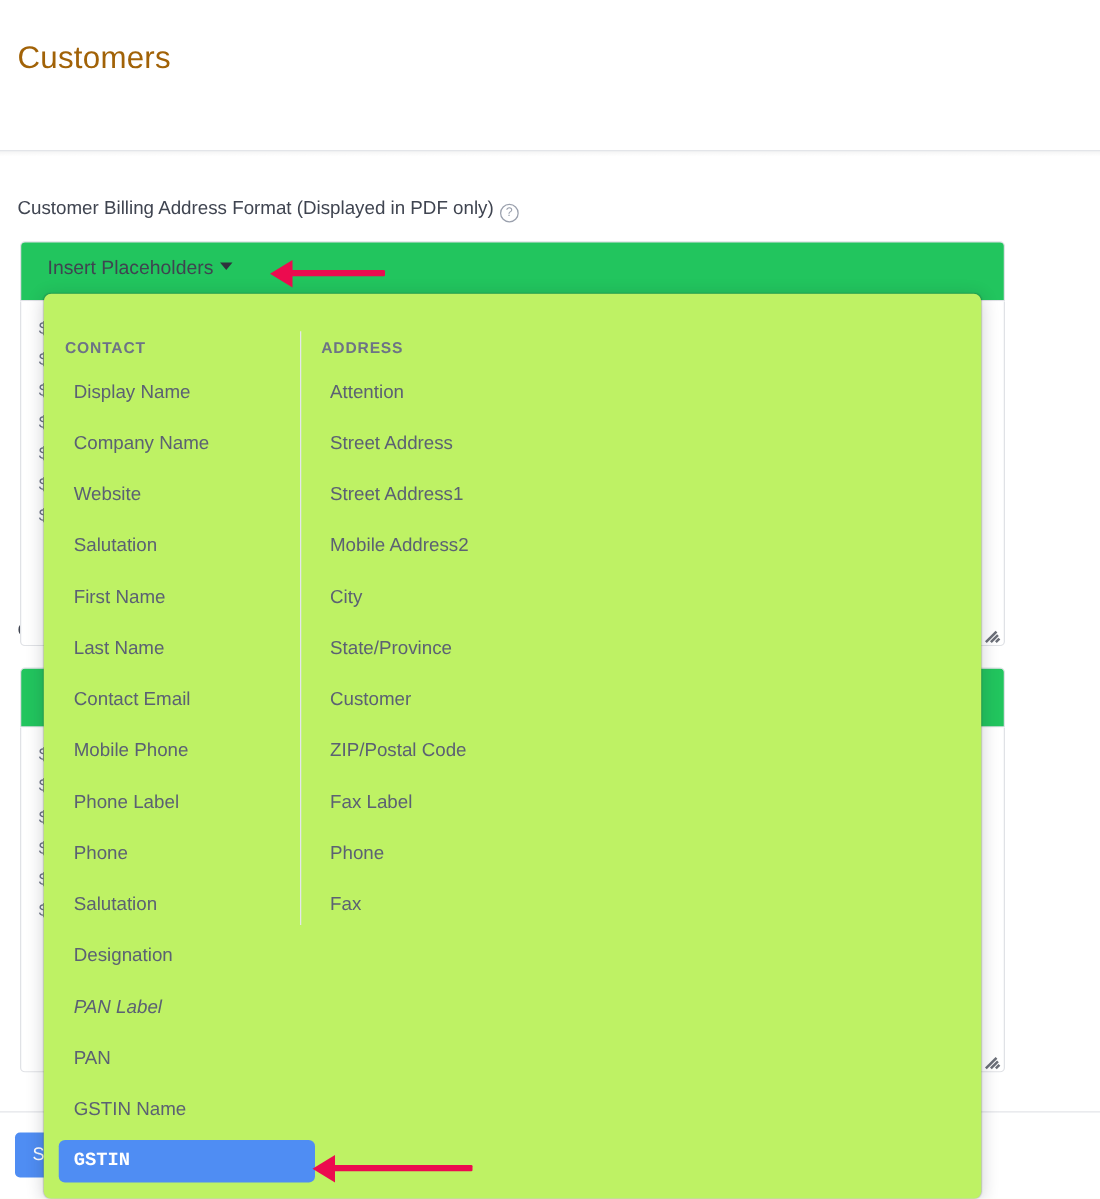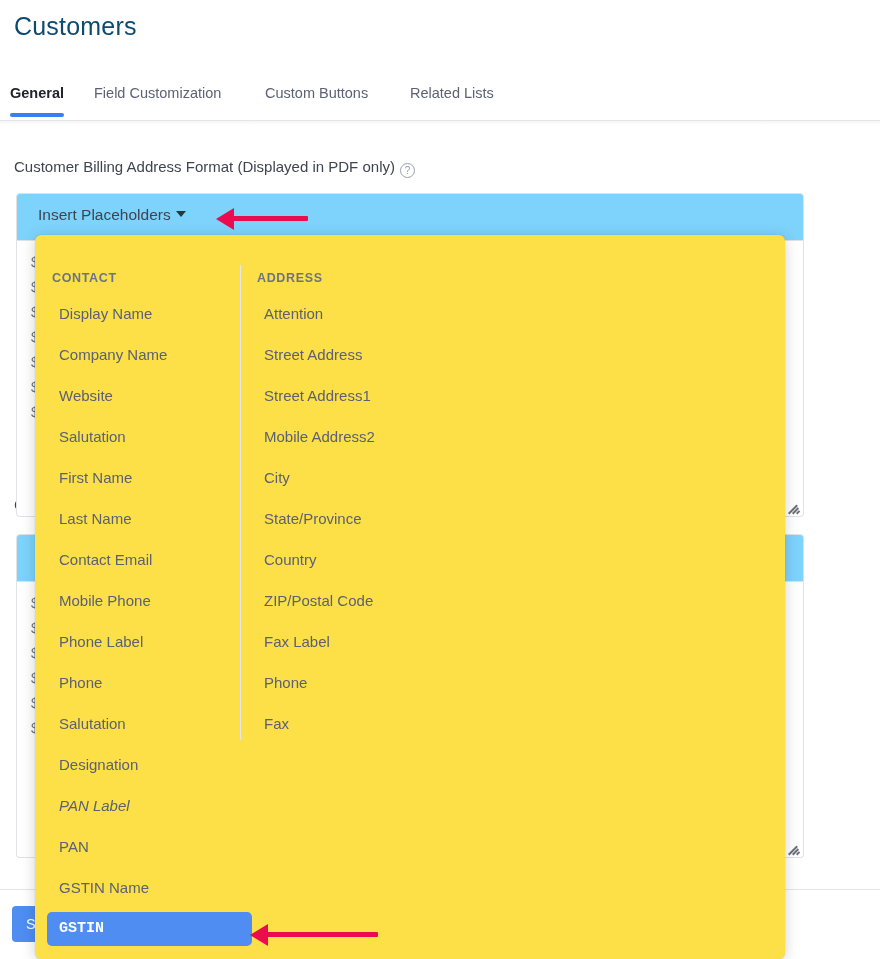--- a/index.html
+++ b/index.html
@@ -7,22 +7,22 @@
     margin: 0; padding: 0;
     width: 880px; height: 959px;
     background: #ffffff;
     font-family: "Liberation Sans", sans-serif;
     overflow: hidden;
   }
   .page { position: relative; width: 880px; height: 959px; background:#fff; }
 
   
   .page-title {
-    position: absolute; left: 14px; top: 12px;
-    font-size: 25px; color: #0c4a6e; font-weight: 400;
+    position: absolute; left: 14px; top: 32px;
+    font-size: 25px; color: #a16207; font-weight: 400;
     letter-spacing: .2px;
   }
 
   
   .tabbar {
     position: absolute; left: 0; top: 78px; width: 880px; height: 42px;
   }
   .tabbar .tabs { position: relative; height: 42px; }
   .tab {
     position: absolute; top: 7px;
@@ -52,21 +52,21 @@
     width: 15px; height: 15px; border-radius: 50%;
     border: 1px solid #9aa0ad; color: #9aa0ad;
     font-size: 10px; line-height: 13px; text-align: center;
     font-family: "Liberation Sans", sans-serif; cursor: pointer;
   }
 
   
   .editor { position: absolute; }
   .editor-toolbar {
     position: absolute; left: 0; top: 0; width: 100%; height: 48px;
-    background: #7dd3fc; border: 1px solid #e0e2e6;
+    background: #22c55e; border: 1px solid #e0e2e6;
     border-top-left-radius: 4px; border-top-right-radius: 4px; padding-left: 20px;
   }
   .ph-btn {
     position: absolute; left: 21px; top: 12px;
     font-size: 15.5px; color: #3f4450; cursor: pointer; white-space: nowrap;
   }
   .ph-caret {
     display: inline-block; margin-left: 5px; vertical-align: 3px;
     width: 0; height: 0;
     border-left: 5px solid transparent; border-right: 5px solid transparent;
@@ -105,21 +105,21 @@
     min-width: 62px; height: 36px; border-radius: 4px;
     background: #4f8df3; color: #fff; border: none;
     font-size: 14.5px; font-family: "Liberation Sans", sans-serif;
     cursor: pointer; padding: 0 14px; text-align: left;
   }
 
   
   .dropdown {
     position: absolute; left: 35px; top: 235px;
     width: 750px; height: 724px;
-    background: #fde047; border-radius: 6px;
+    background: #bef264; border-radius: 6px;
     box-shadow: 0 2px 14px rgba(24,28,40,.20), 0 0 1px rgba(24,28,40,.22);
     overflow: hidden;
   }
   .dd-col { position: absolute; top: 0; }
   .dd-col-contact { left: 0;   width: 205px; }
   .dd-col-address { left: 205px; width: 300px; }
   .col-divider {
     position: absolute; left: 205px; top: 30px; width: 1px; height: 475px;
     background: #e4e6ea;
   }
@@ -142,28 +142,20 @@
     border-top: 11px solid transparent; border-bottom: 11px solid transparent;
   }
 </style>
 </head>
 <body>
 
 <div class="page">
 
   <div class="page-title">Customers</div>
 
-  <div class="tabbar">
-    <div class="tabs" id="tabs-host">
-        <div class="tab active" style="left: 10px;"><span>General</span><span class="underline"></span></div>
-        <div class="tab" style="left: 94px;"><span>Field Customization</span></div>
-        <div class="tab" style="left: 265px;"><span>Custom Buttons</span></div>
-        <div class="tab" style="left: 410px;"><span>Related Lists</span></div>
-      </div>
-  </div>
   <div class="tabbar-divider"></div>
   <div class="tabbar-shadow"></div>
 
   <div id="sections-host">
       <div class="section-label" style="left: 14px; top: 158px;"><span>Customer Billing Address Format (Displayed in PDF only)</span><span class="helpicon">?</span></div>
       <div class="section-label" style="left: 14px; top: 496px;"><span>Customer Shipping Address Format (Displayed in PDF only)</span><span class="helpicon">?</span></div>
     </div>
   <div id="editors-host">
       <div class="editor" style="left: 16px; top: 193px; width: 788px; height: 324px;">
         <div class="editor-toolbar" style="height: 48px;">
@@ -229,21 +221,21 @@
         <div class="dd-item selected" style="left: 12px; top: 677px; width: 205px; font-weight: bold; font-family: Liberation Mono, monospace;">GSTIN</div>
       </div>
     <div class="dd-col dd-col-address" id="dd-address">
         <div class="dd-head" style="left: 17px; top: 36px;">ADDRESS</div>
         <div class="dd-item" style="left: 12px; top: 62px;">Attention</div>
         <div class="dd-item" style="left: 12px; top: 103px;">Street Address</div>
         <div class="dd-item" style="left: 12px; top: 144px;">Street Address1</div>
         <div class="dd-item" style="left: 12px; top: 185px;">Mobile Address2</div>
         <div class="dd-item" style="left: 12px; top: 226px; text-align: center;">City</div>
         <div class="dd-item" style="left: 12px; top: 267px;">State/Province</div>
-        <div class="dd-item" style="left: 12px; top: 308px;">Country</div>
+        <div class="dd-item" style="left: 12px; top: 308px;">Customer</div>
         <div class="dd-item" style="left: 12px; top: 349px;">ZIP/Postal Code</div>
         <div class="dd-item" style="left: 12px; top: 390px;">Fax Label</div>
         <div class="dd-item" style="left: 12px; top: 431px;">Phone</div>
         <div class="dd-item" style="left: 12px; top: 472px;">Fax</div>
       </div>
   </div>
 
   <div id="arrows-host">
       <div class="arrow" style="left: 216px; top: 208px; width: 92px; height: 22px;">
         <div class="head" style="left: 0px; top: 0px; border-right: 18px solid rgb(236, 11, 79);"></div>

